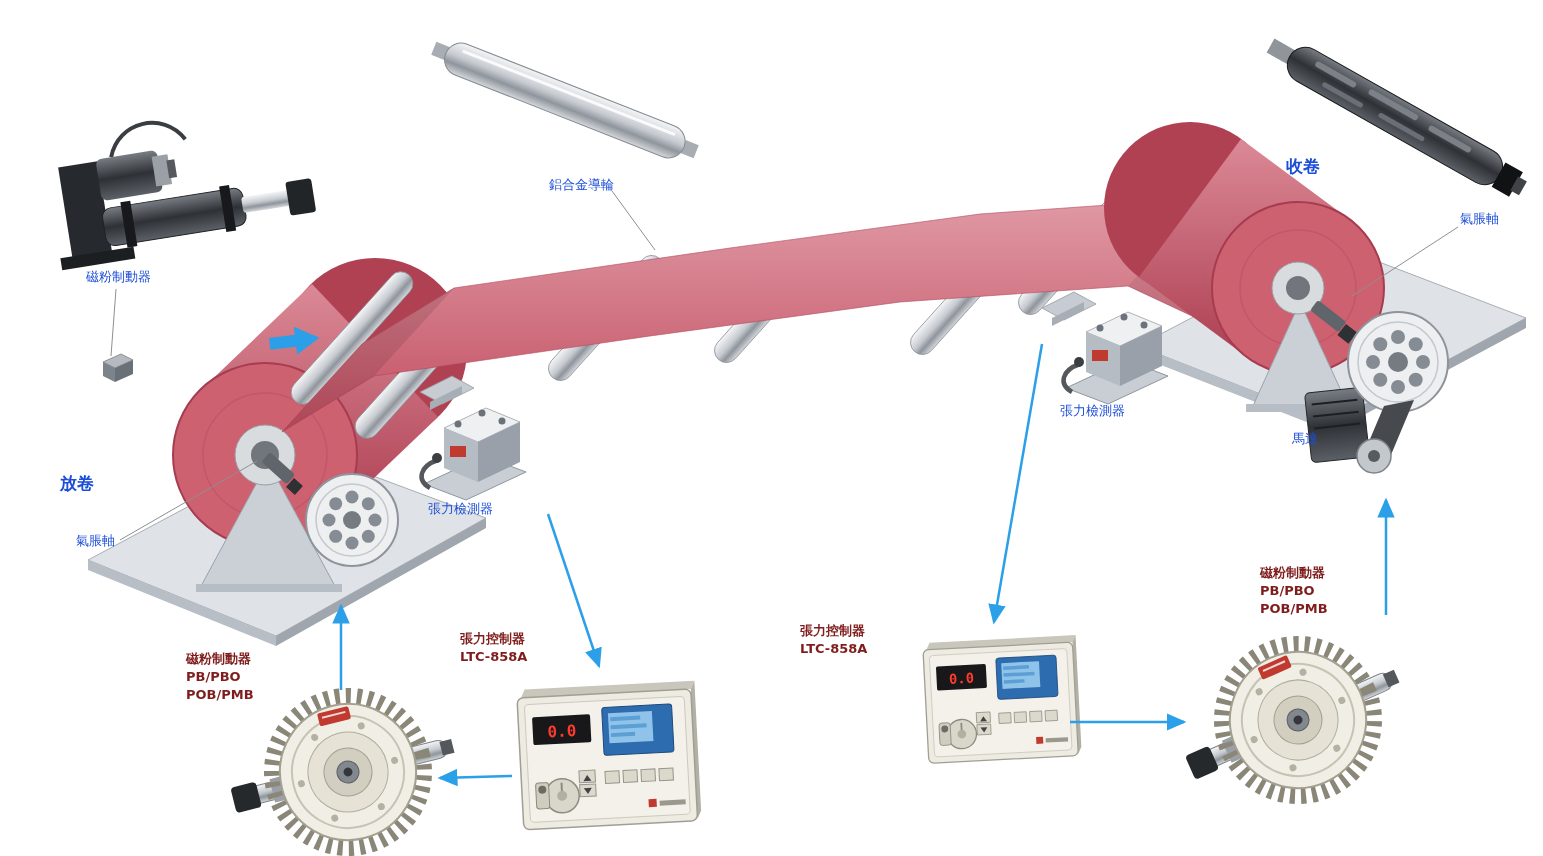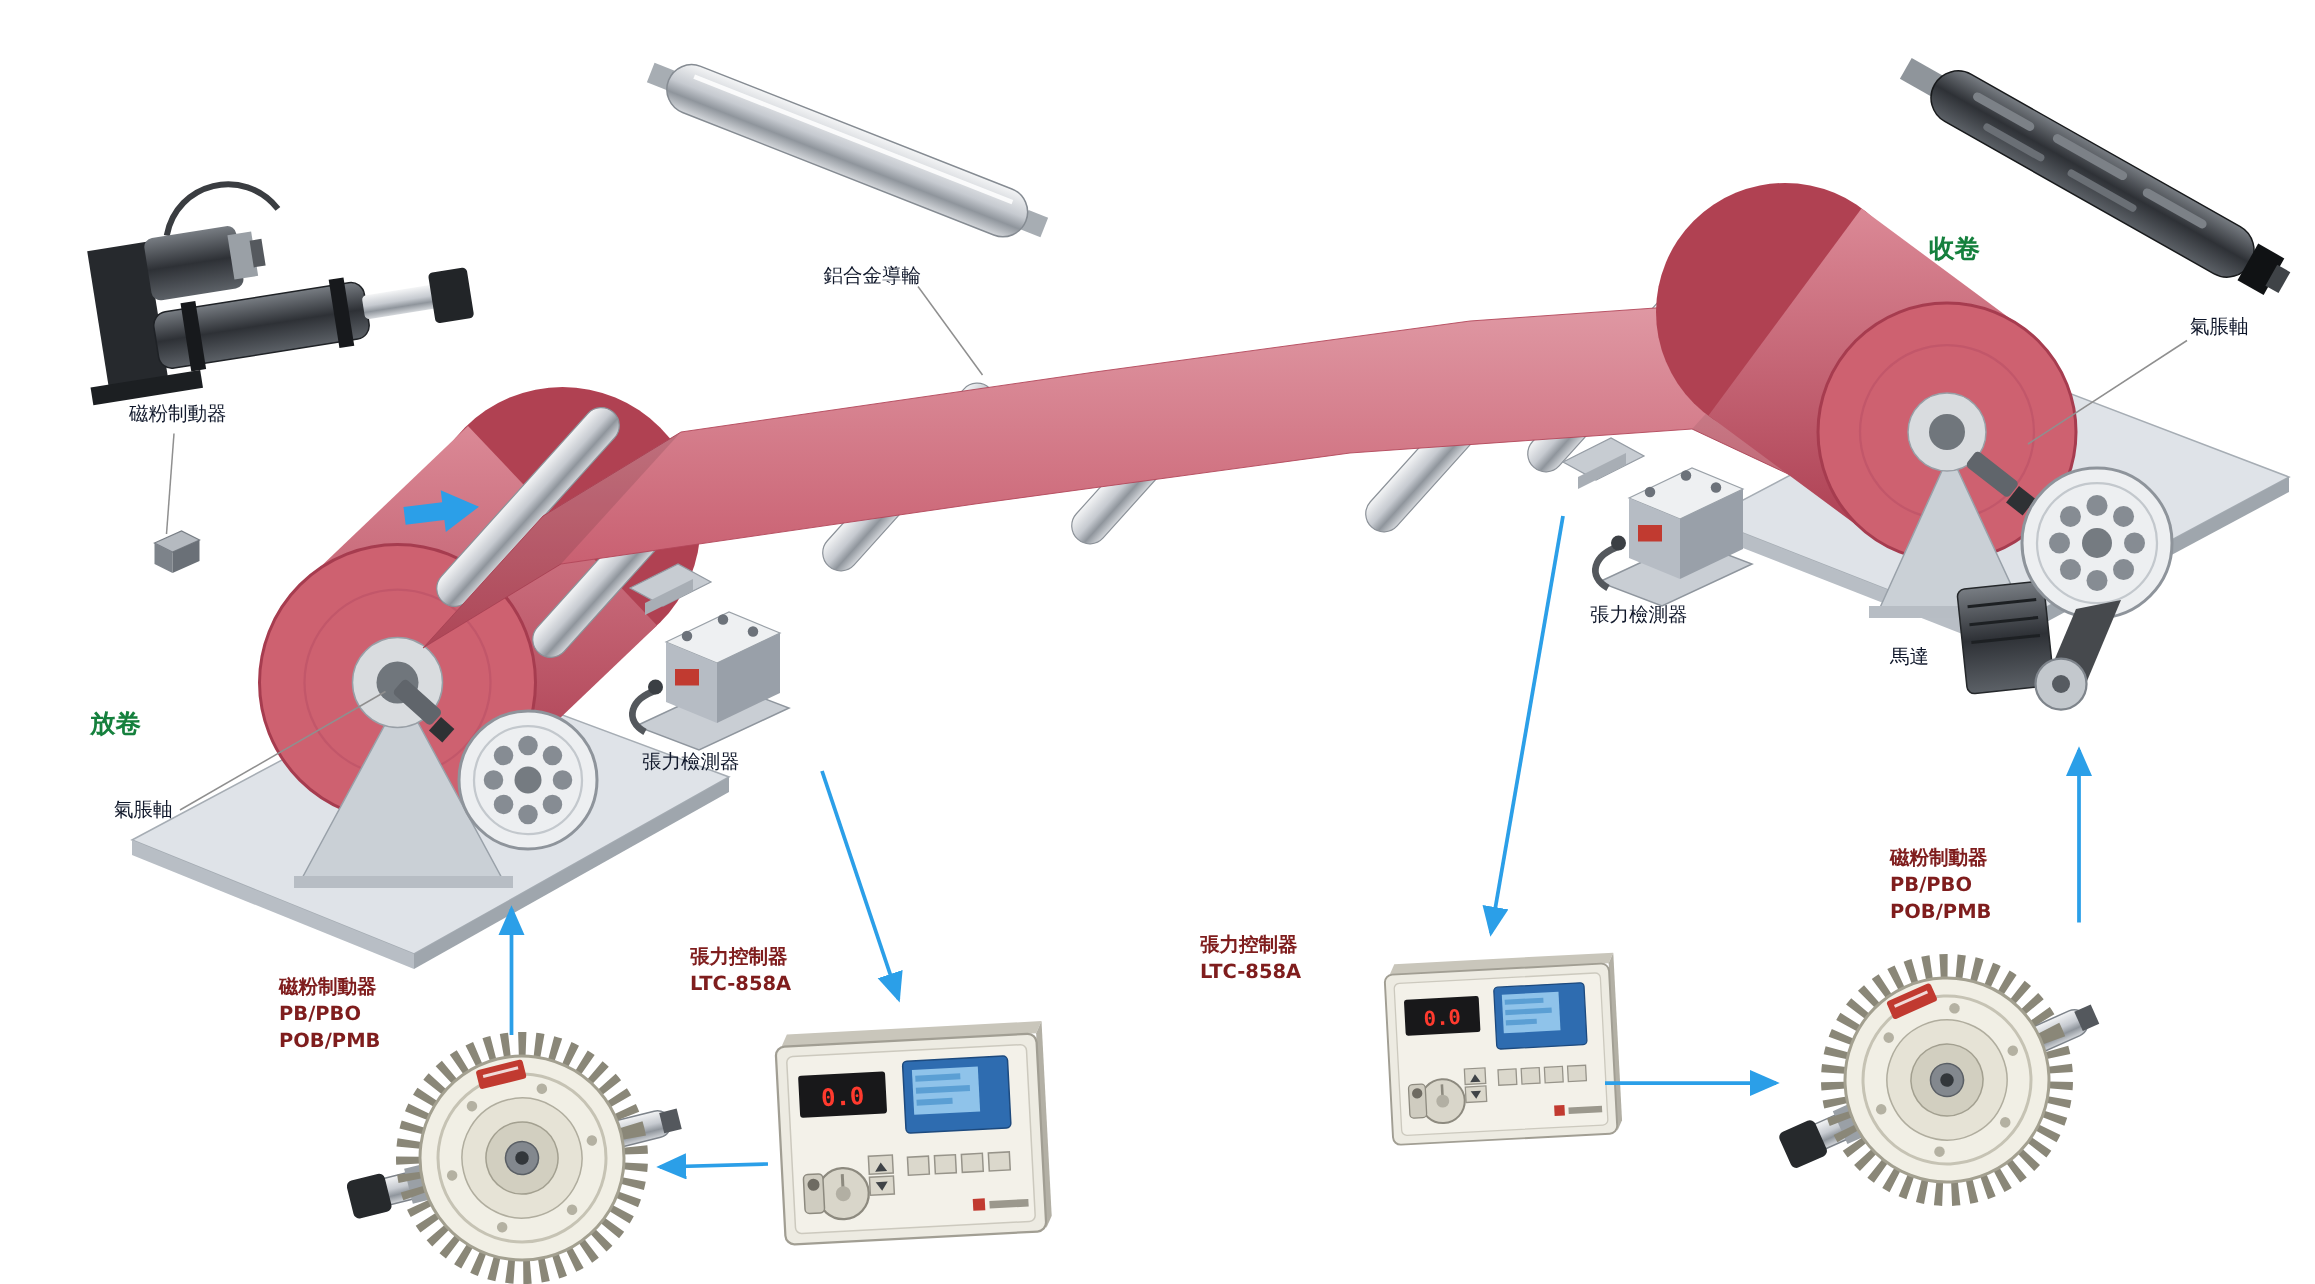--- a/index.html
+++ b/index.html
@@ -1,21 +1,21 @@
 <!DOCTYPE html>
 <html><head>
 <meta charset="utf-8">
 <style>
   html,body{margin:0;padding:0;background:#fff;}
   #canvas{position:relative;width:1543px;height:856px;background:#ffffff;overflow:hidden;
           font-family:"DejaVu Sans",sans-serif;}
   #art{position:absolute;left:0;top:0;z-index:1;}
-  .lbl{position:absolute;z-index:2;font-size:13px;color:#0f172a;white-space:nowrap;line-height:1.4;}
+  .lbl{position:absolute;z-index:2;font-size:13px;color:#1d4ed8;white-space:nowrap;line-height:1.4;}
   .lbl-strong{color:#7f1d1d;font-weight:bold;}
-  .station{font-size:17px;font-weight:bold;color:#15803d;}
+  .station{font-size:17px;font-weight:bold;color:#1d4ed8;}
 </style>
 </head>
 <body>
 
 <div id="canvas">
 
 <svg id="art" width="1543" height="856" viewBox="0 0 1543 856">
   <defs>
     <linearGradient id="gRoll" x1="0" y1="0" x2="0" y2="1">
       <stop offset="0" stop-color="#f4f5f6"></stop>
@@ -352,15 +352,15 @@
   <div>PB/PBO</div>
   <div>POB/PMB</div>
 </div>
 
 <div class="lbl lbl-strong" style="left:1260px;top:564px;">
   <div>磁粉制動器</div>
   <div>PB/PBO</div>
   <div>POB/PMB</div>
 </div>
 
-<div class="lbl" style="left:1260px;top:430px;">馬達</div>
+<div class="lbl" style="left:1292px;top:430px;">馬達</div>
 
 </div>
 
 </body></html>

